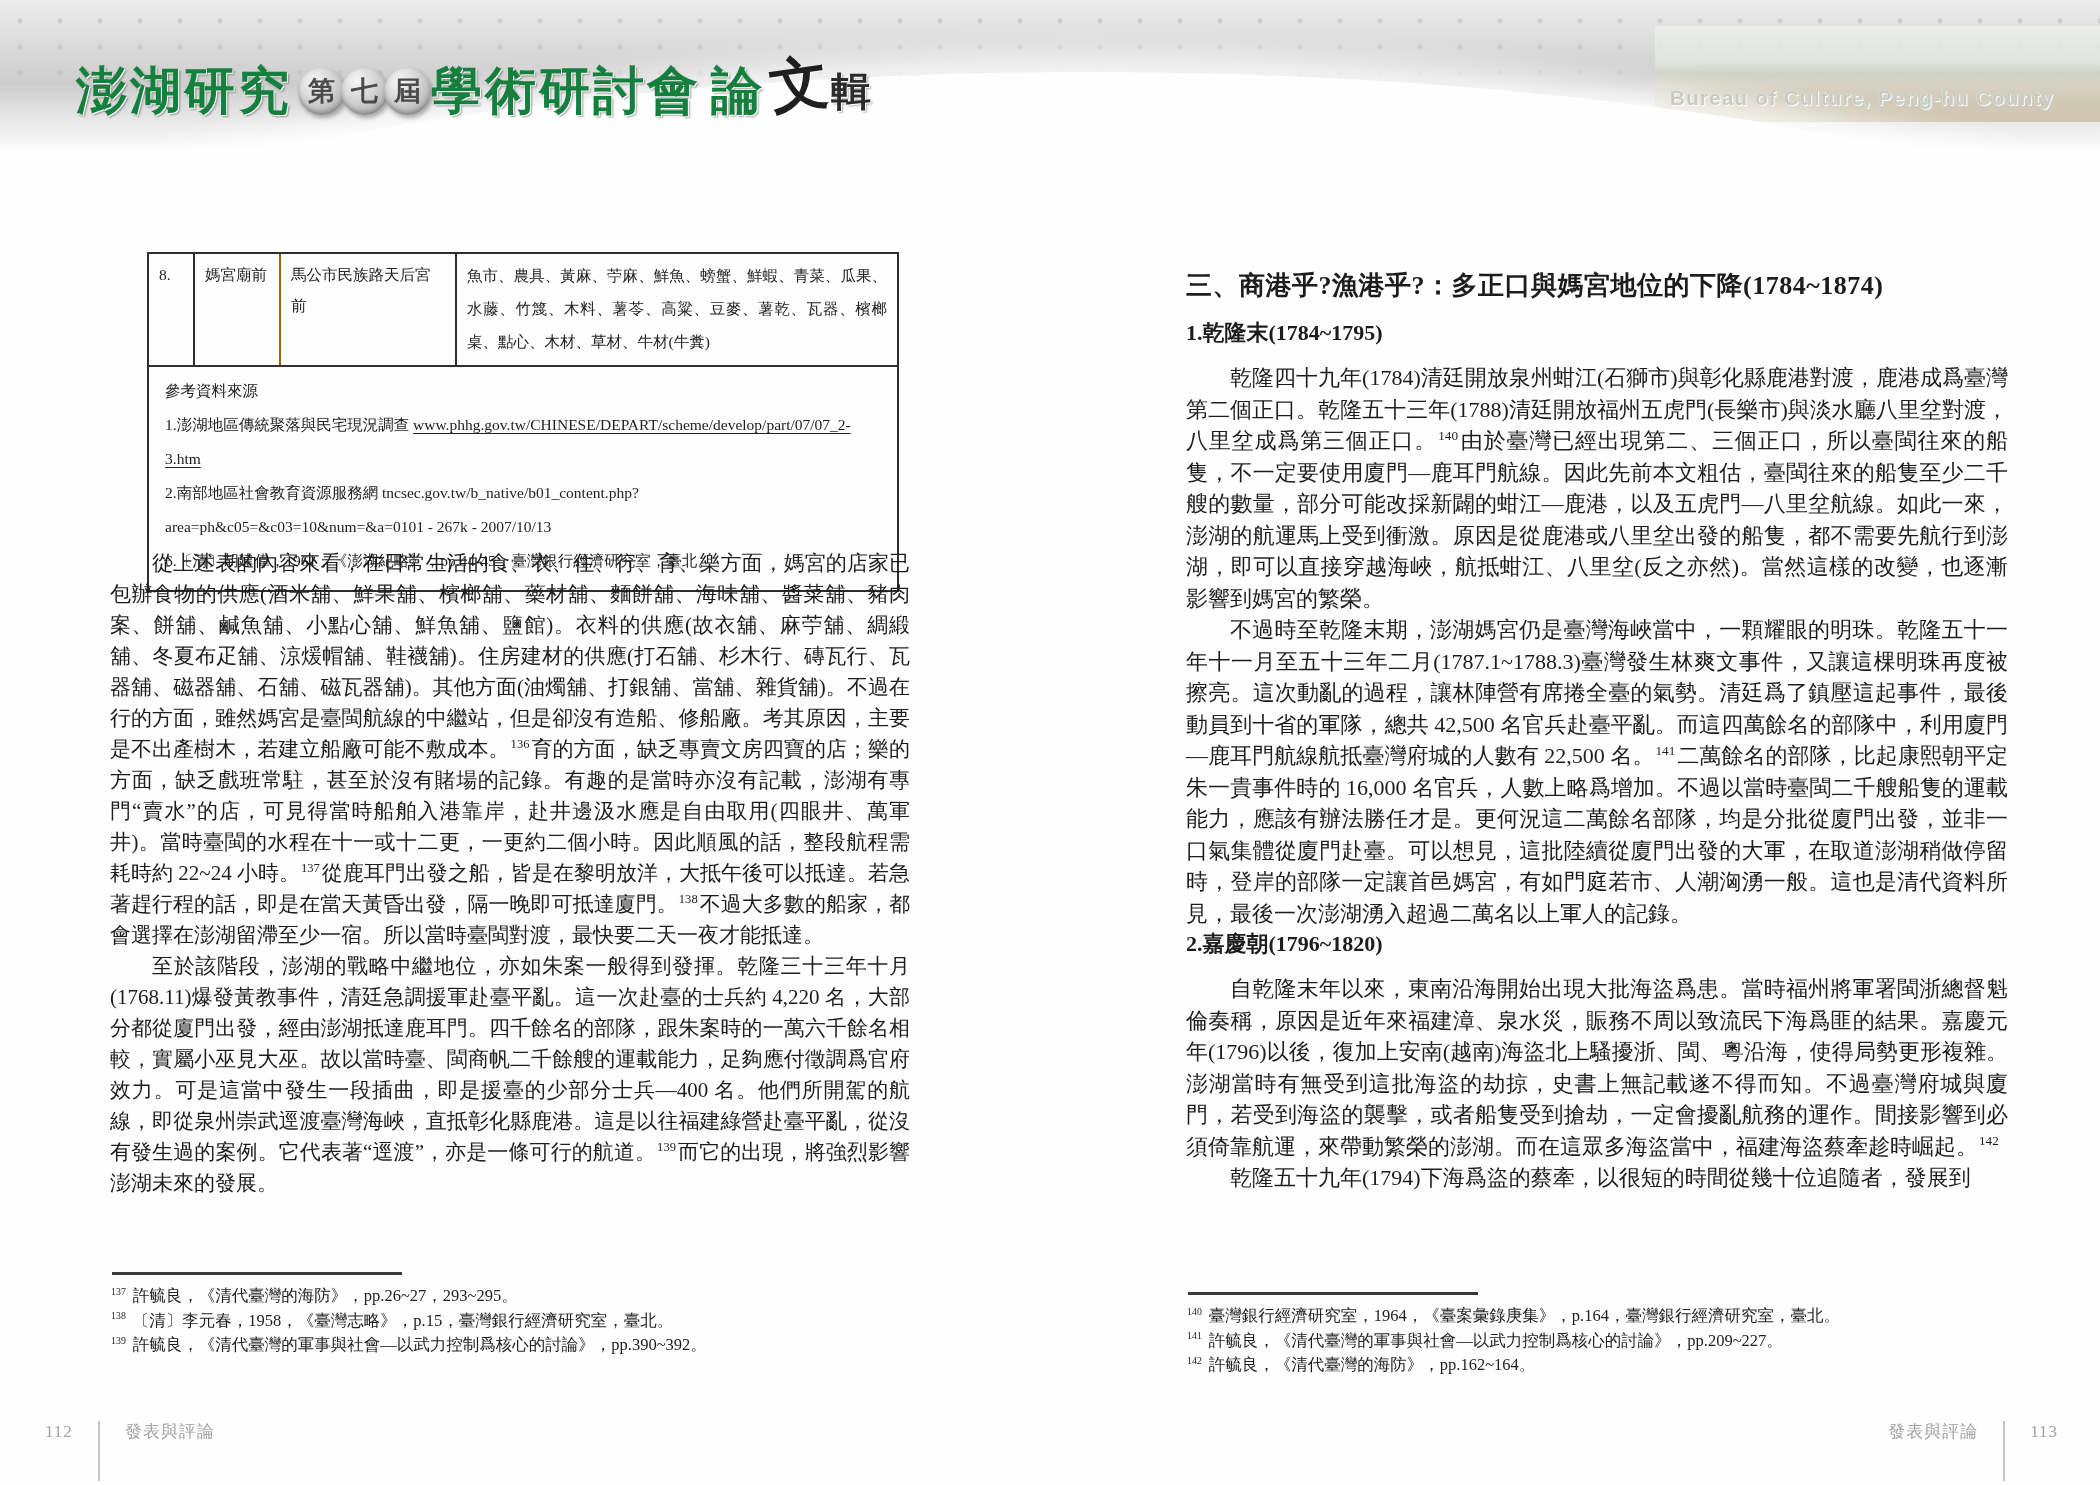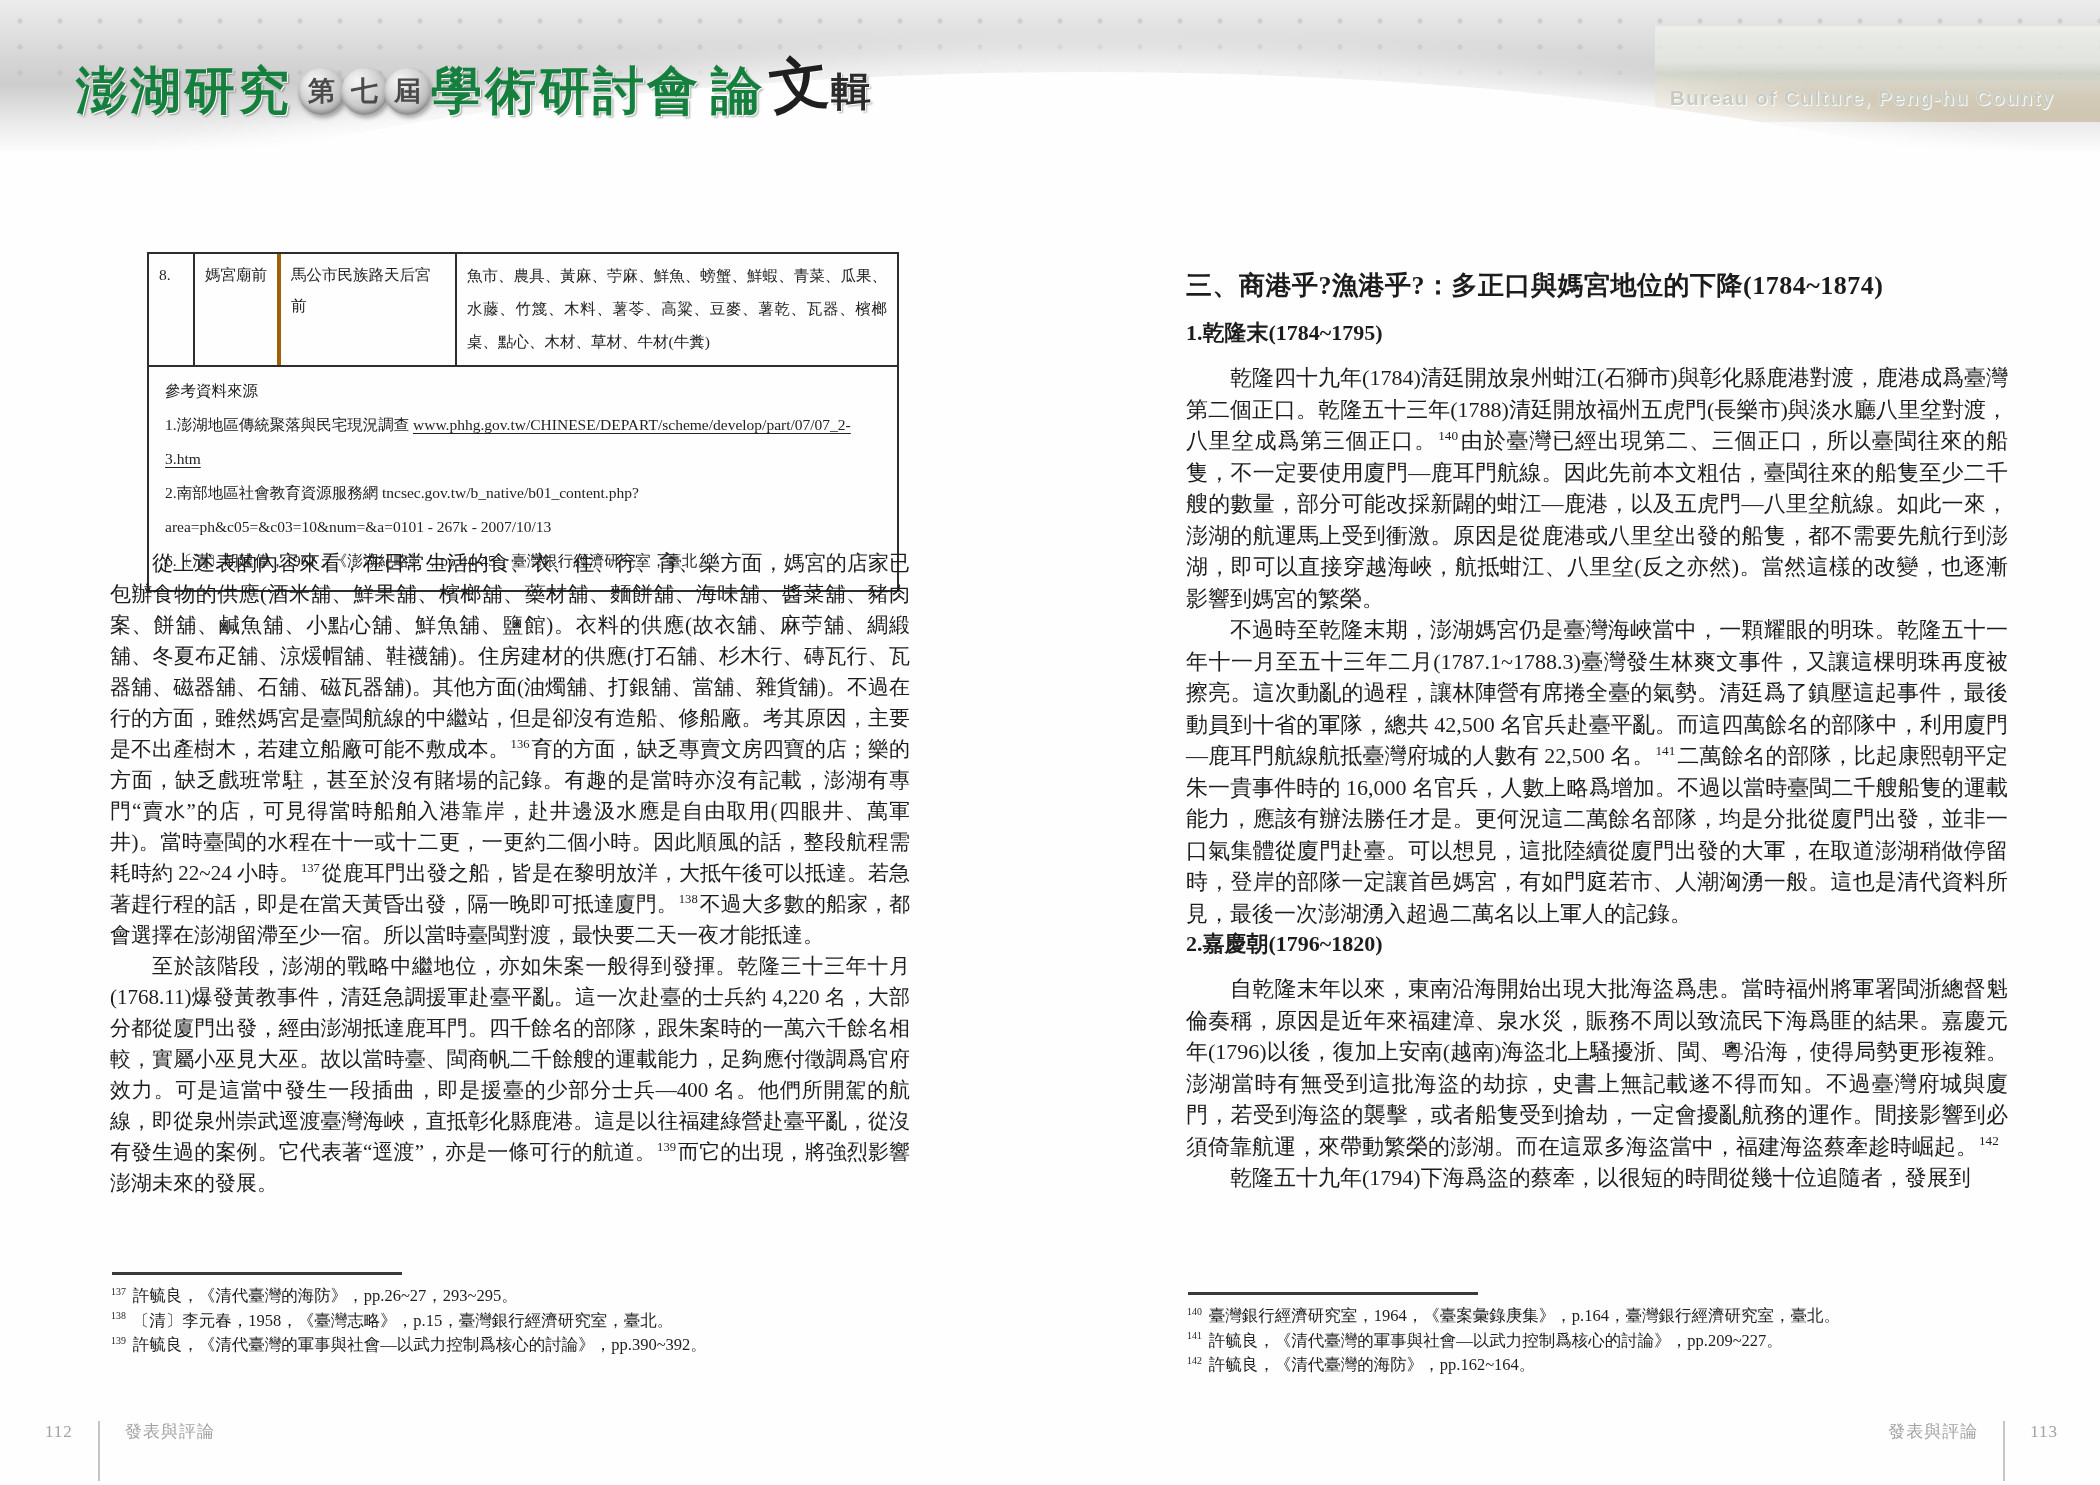--- a/index.html
+++ b/index.html
@@ -59,21 +59,21 @@
   }
   
   .mtable{
     position:absolute;left:147px;top:252px;width:752px;
     border:2px solid #2e2e2e;font-size:15.5px;line-height:31px;color:#222;
     box-sizing:border-box;
   }
   .trow{display:flex;border-bottom:2px solid #2e2e2e;}
   .tc{box-sizing:border-box;padding:5px 10px 7px;}
   .tc-no{width:46px;border-right:2px solid #2e2e2e;}
-  .tc-name{width:86px;border-right:4px solid #a16207;}
+  .tc-name{width:86px;border-right:2px solid #a16207;}
   .tc-loc{width:176px;border-right:2px solid #2e2e2e;}
   .tc-goods{flex:1;line-height:33px;text-align:justify;}
   .refs{padding:7px 16px 12px;line-height:34px;}
   .ref-link{text-decoration:underline;text-underline-offset:3px;}
   
   .body-left{
     position:absolute;left:110px;top:548px;width:800px;
     font-size:21px;line-height:31px;text-align:justify;
   }
   .col-right{

